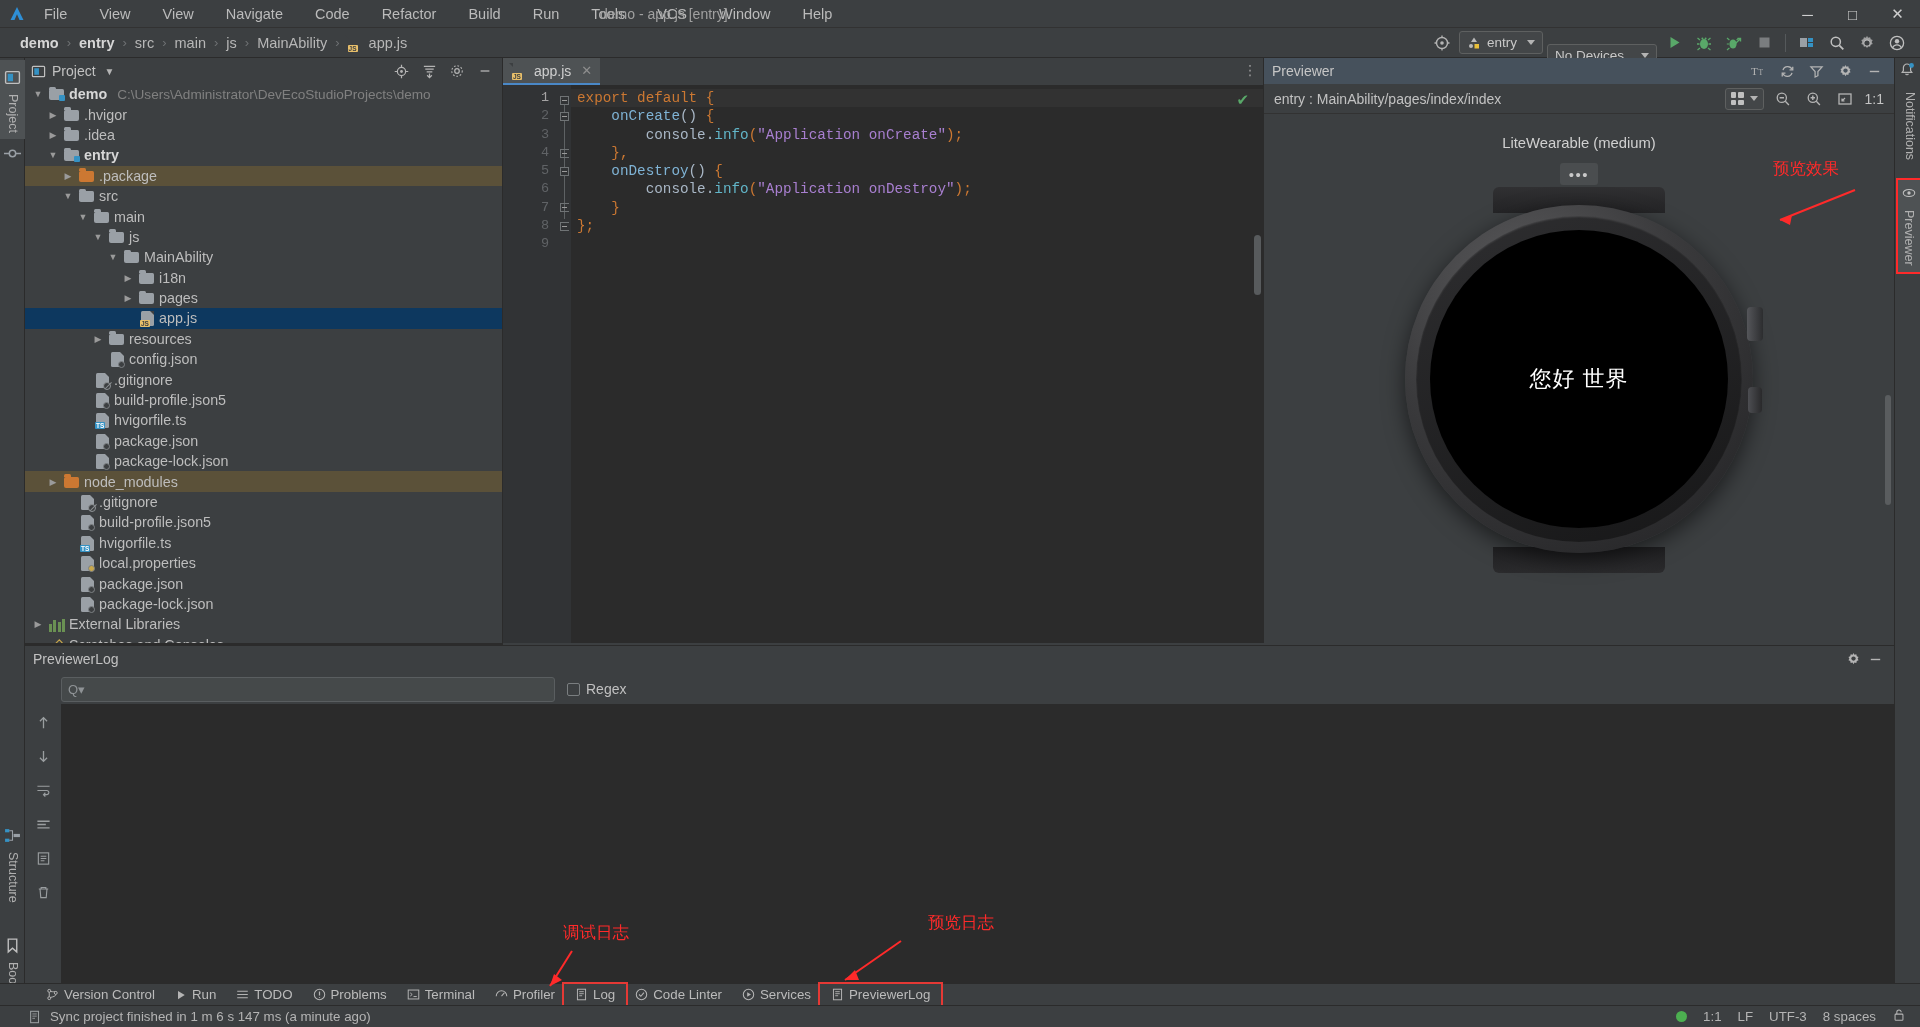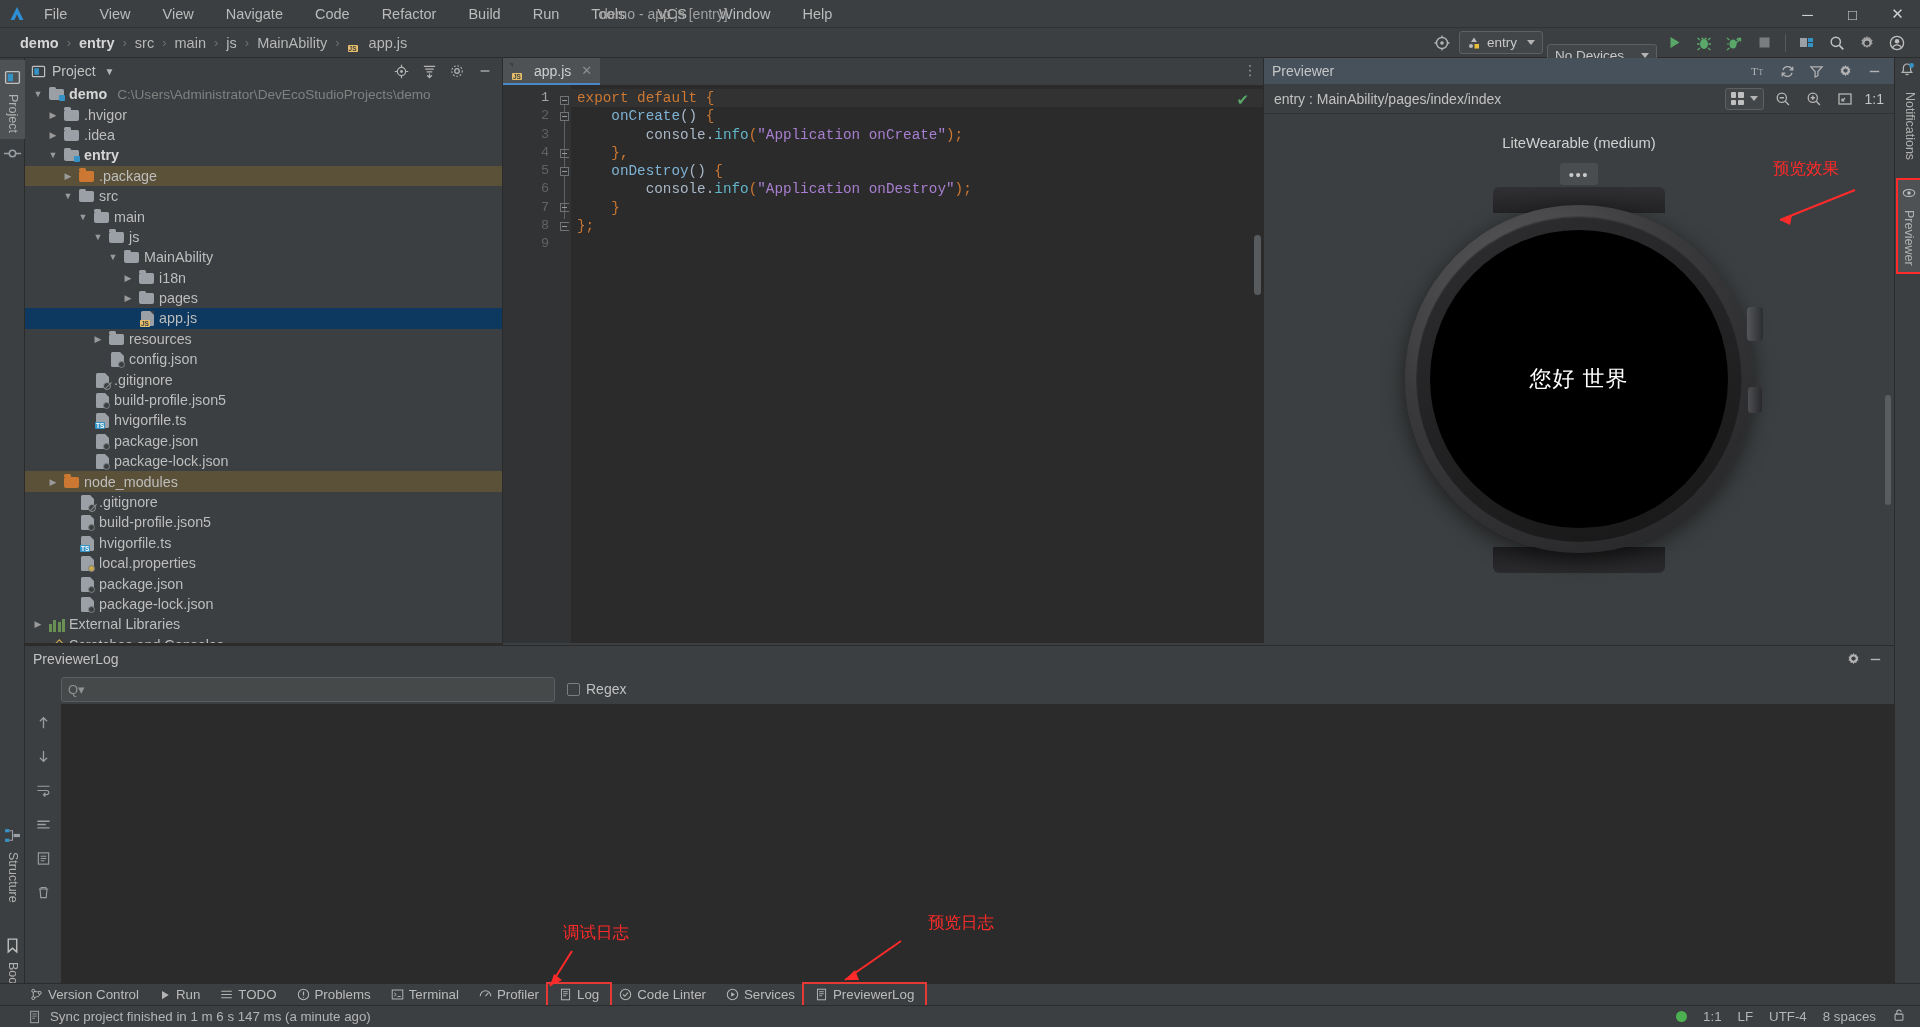--- a/index.html
+++ b/index.html
@@ -228,21 +228,21 @@
   }
   .chk { display:flex; align-items:center; gap:6px; font-size:14px; color:#c0c0c0; }
   .chkbox { width:13px; height:13px; border:1px solid #7a7e80; background:#3c3f41; border-radius:2px; }
   .log-sidebar { position:absolute; left:0; top:58px; width:36px; bottom:0; display:flex; flex-direction:column; align-items:center; gap:14px; padding-top:8px; }
   .ls-icon { width:20px; height:20px; display:flex; align-items:center; justify-content:center; color:#9a9ea0; }
   .log-body { position:absolute; left:36px; top:58px; right:0; bottom:0; background:#2b2b2b; }
 
   
   .bottom-tabs {
     position:absolute; left:0; bottom:22px; width:1920px; height:22px;
-    background:#3c3f41; display:flex; align-items:center; gap:0px; padding-left:20px;
+    background:#3c3f41; display:flex; align-items:center; gap:0px; padding-left:36px;
     border-top:1px solid #2b2b2b;
   }
   .btab { display:flex; align-items:center; gap:5px; font-size:13.3px; color:#bbbbbb; padding:2px 10px; position:relative; }
   .btab.boxed { outline: 2px solid #e53935; outline-offset: 1px; }
   .statusbar {
     position:absolute; left:0; bottom:0; width:1920px; height:22px; background:#3c3f41;
     display:flex; align-items:center; padding-left:28px; font-size:13.3px; color:#b4b4b4; gap:8px;
     border-top:1px solid #2b2b2b;
   }
   .status-right { margin-left:auto; display:flex; align-items:center; gap:16px; padding-right:14px; }
@@ -1009,21 +1009,21 @@
   <div class="statusbar">
     <svg width="14" height="14" viewBox="0 0 16 16">
         <rect x="3" y="1.5" width="9" height="13" fill="none" stroke="#9a9ea0" stroke-width="1.2"></rect>
         <path d="M5 4.5h5M5 7h5M5 9.5h3" stroke="#9a9ea0" stroke-width="1"></path>
       </svg>
     <span>Sync project finished in 1 m 6 s 147 ms (a minute ago)</span>
     <span class="status-right">
       <span class="greendot"></span>
       <span>1:1</span>
       <span>LF</span>
-      <span>UTF-4</span>
+      <span>UTF-3</span>
       <span>8 spaces</span>
       <span>
         <svg width="14" height="14" viewBox="0 0 16 16">
             <rect x="3.5" y="7" width="9" height="7" rx="1" fill="none" stroke="#b4b4b4" stroke-width="1.2"></rect>
             <path d="M5.5 7V4.8a2.5 2.5 0 015 0" fill="none" stroke="#b4b4b4" stroke-width="1.2"></path>
           </svg>
       </span>
     </span>
   </div>
 

